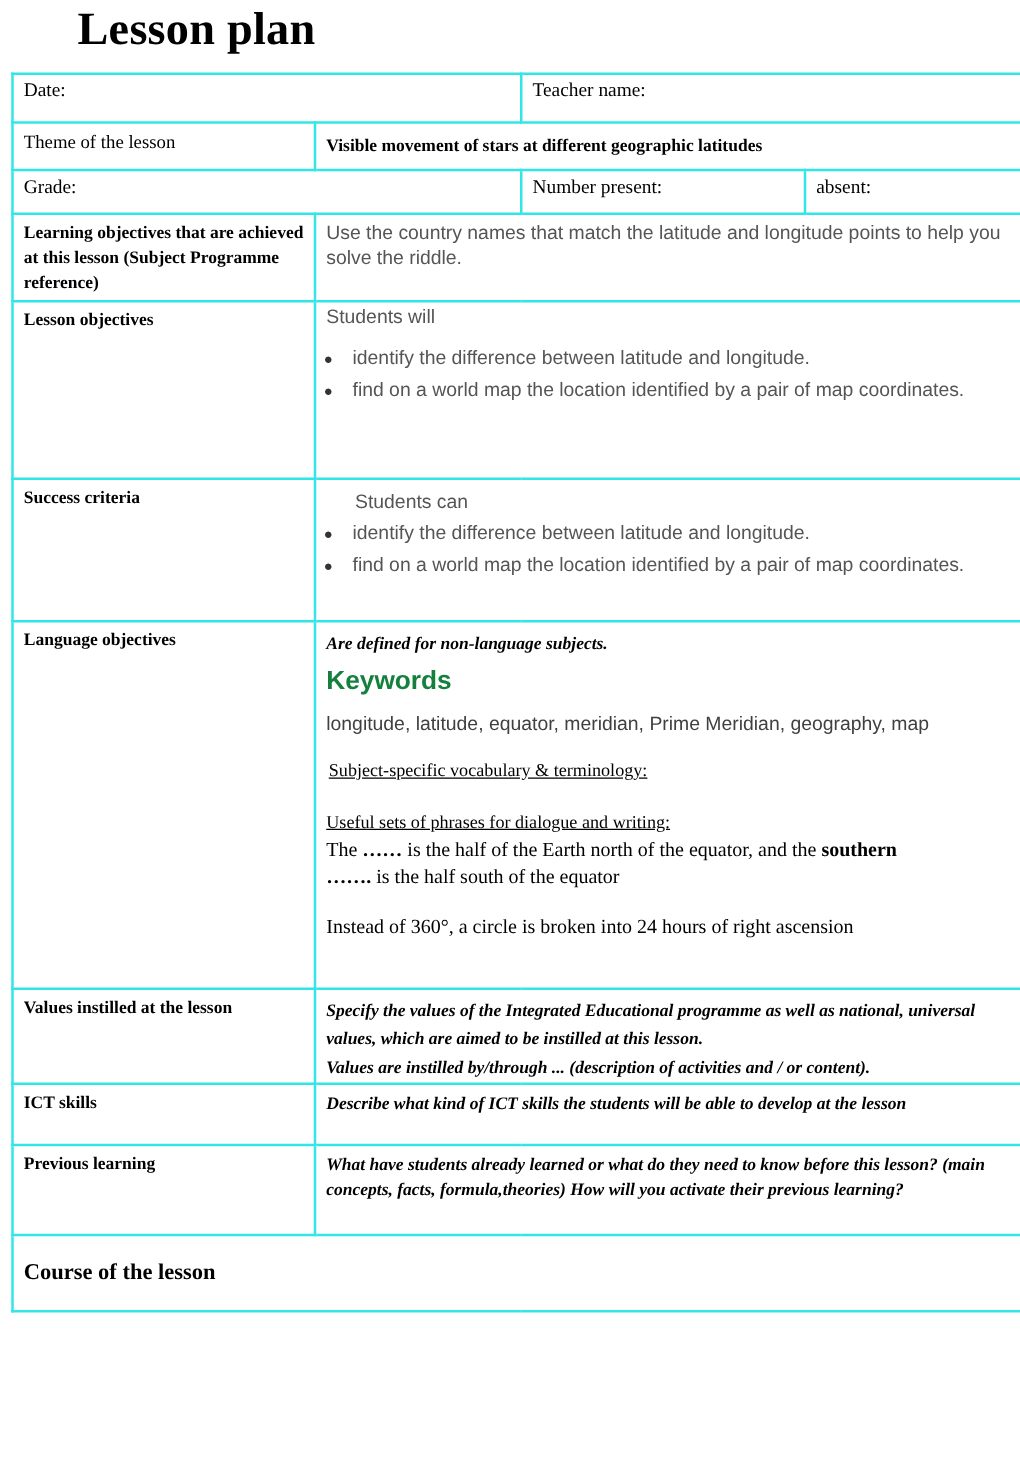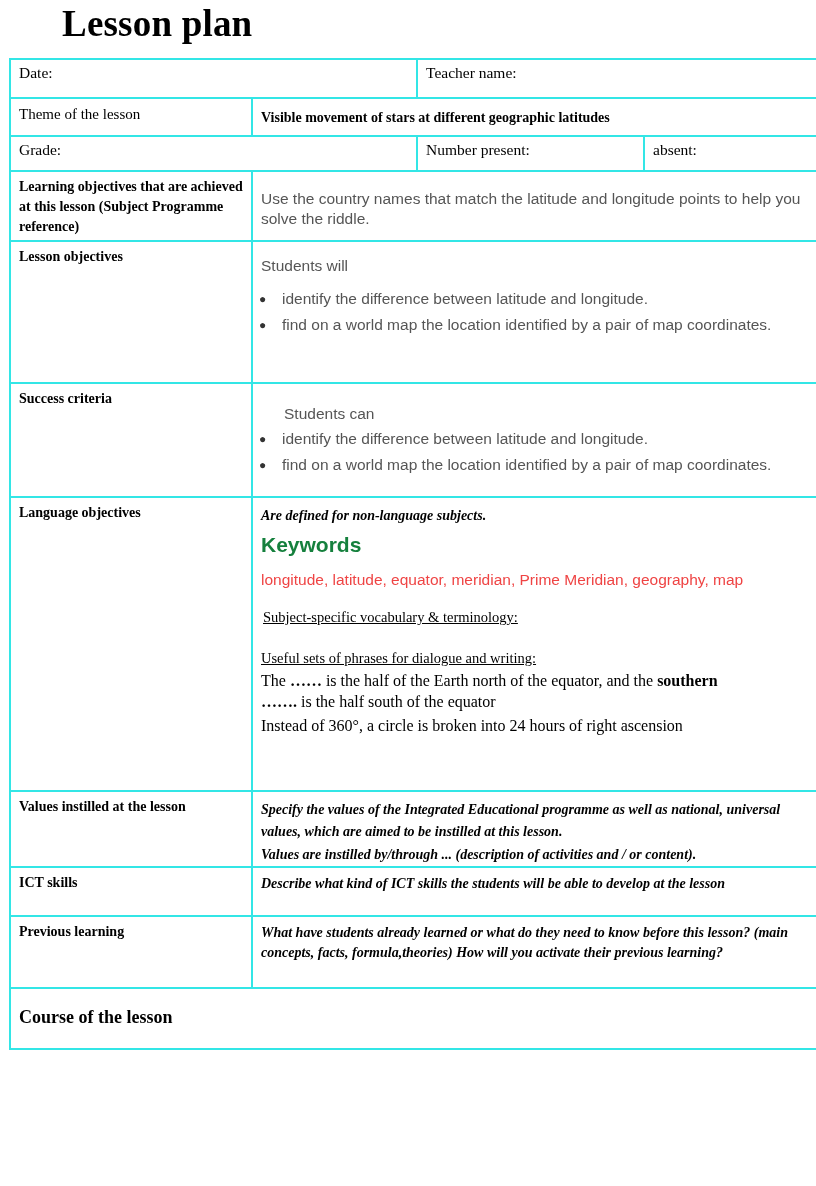--- a/index.html
+++ b/index.html
@@ -4,28 +4,28 @@
 <style>
   html, body { margin: 0; padding: 0; background: #ffffff; }
   body { width: 816px; height: 1186px; position: relative; overflow: hidden; font-family: "Liberation Serif", serif; color: #000; }
   .title { position: absolute; left: 62px; top: 2px; font-size: 37px; font-weight: bold; font-family: "Liberation Serif", serif; letter-spacing: 0.2px; }
   table.plan { position: absolute; left: 9px; top: 58px; width: 807px; border-collapse: collapse; table-layout: fixed; }
   table.plan td { border: 2px solid #33e6e6; vertical-align: top; padding: 0; font-size: 15px; }
   .hd { padding: 4px 8px 0 8px; font-family: "Liberation Serif", serif; font-size: 15.5px; }
   .lbl { padding: 5px 8px 0 8px; font-family: "Liberation Serif", serif; font-weight: bold; font-size: 14px; line-height: 20px; }
   .lbl.plain { font-weight: normal; font-size: 15px; }
   .val { padding: 5px 8px 0 8px; }
-  .sans { font-family: "Liberation Sans", sans-serif; color: #555; font-size: 15.5px; line-height: 20px; margin-top: 12px; }
+  .sans { font-family: "Liberation Sans", sans-serif; color: #555; font-size: 15.5px; line-height: 20px; }
   .boldser { font-family: "Liberation Serif", serif; font-weight: bold; font-size: 14px; }
   .ital { font-family: "Liberation Serif", serif; font-style: italic; font-weight: bold; font-size: 14px; line-height: 22px; }
   ul.bul { margin: 0; padding: 0 0 0 0; list-style: none; }
   ul.bul li { position: relative; padding-left: 23px; font-family: "Liberation Sans", sans-serif; color: #555; font-size: 15.5px; line-height: 26px; }
   ul.bul li .dot { position: absolute; left: 0; top: 0; color: #333; font-size: 12px; }
   .kw-head { font-family: "Liberation Sans", sans-serif; font-weight: bold; color: #15803d; font-size: 21px; margin-top: 6px; }
-  .kw-list { font-family: "Liberation Sans", sans-serif; color: #ef4444; font-size: 15.5px; margin-top: 14px; }
+  .kw-list { font-family: "Liberation Sans", sans-serif; color: #404040; font-size: 15.5px; margin-top: 14px; }
   .ul-label { font-family: "Liberation Serif", serif; font-size: 14.5px; text-decoration: underline; }
   .phrase { font-family: "Liberation Serif", serif; font-size: 16px; line-height: 21px; }
   .course { padding: 18px 8px 0 8px; font-family: "Liberation Serif", serif; font-weight: bold; font-size: 18px; }
 </style>
 </head>
 <body>
 
 <div class="title">Lesson plan</div>
 
 <table class="plan">
@@ -100,21 +100,21 @@
           <div class="lbl">Language objectives</div>
         </td>
     <td colspan="3">
       <div class="val" style="padding-top:7px">
         <div class="ital">Are defined for non-language subjects.</div>
         <div class="kw-head">Keywords</div>
         <div class="kw-list">longitude, latitude, equator, meridian, Prime Meridian, geography, map</div>
         <div class="ul-label" style="margin-top:20px; padding-left:2px">Subject-specific vocabulary &amp; terminology:</div>
         <div class="ul-label" style="margin-top:24px">Useful sets of phrases for dialogue and writing:</div>
         <div class="phrase" style="margin-top:3px"><span>The </span><b>……</b><span> is the half of the Earth north of the equator, and the </span><b>southern</b><br><b>…….</b><span> is the half south of the equator</span></div>
-        <div class="phrase" style="margin-top:3px">Instead of 360°, a circle is broken into 24 hours of right ascension</div>
+        <div class="phrase" style="margin-top:19px">Instead of 360°, a circle is broken into 24 hours of right ascension</div>
       </div>
     </td>
   </tr>
   <tr style="height:76px">
     <td>
           <div class="lbl">Values instilled at the lesson</div>
         </td>
     <td colspan="3">
       <div class="val ital" style="padding-top:7px">Specify the values of the Integrated Educational programme as well as national, universal values, which are aimed to be instilled at this lesson.</div>
       <div class="val ital" style="padding-top:1px">Values are instilled by/through ... (description of activities and / or content).</div>

